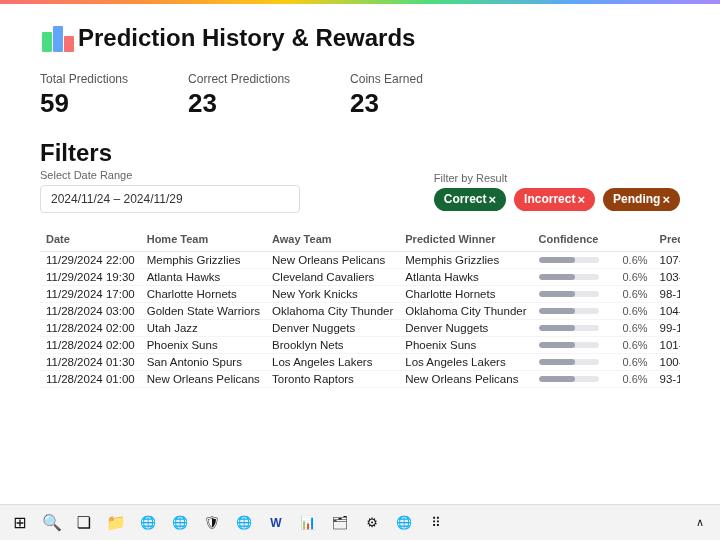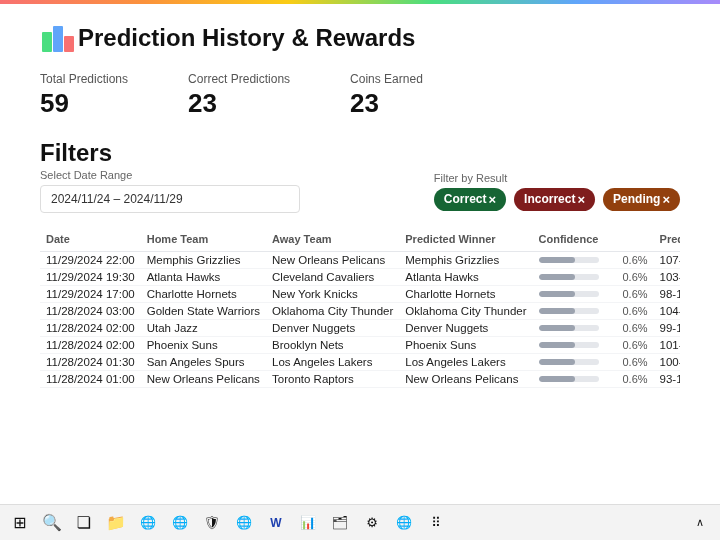--- a/index.html
+++ b/index.html
@@ -110,21 +110,21 @@
       font-weight: 600;
       cursor: pointer;
     }
 
     .badge-correct {
       background: #166534;
       color: #fff;
     }
 
     .badge-incorrect {
-      background: #7f1d1d;
+      background: #ef4444;
       color: #fff;
     }
 
     .badge-pending {
       background: #92400e;
       color: #fff;
     }
 
     .badge-x {
       font-size: 13px;
@@ -379,21 +379,21 @@
           <div class="confidence-bar-fill" style="width:36px;"></div>
         </div>
         <span class="confidence-text">0.6%</span>
       </div>
     </td>
     <td>101-123 vs 100-122</td>
 
   </tr>
           <tr>
     <td>11/28/2024 01:30</td>
-    <td>San Angeles Spurs</td>
+    <td>San Antonio Spurs</td>
     <td>Los Angeles Lakers</td>
     <td>Los Angeles Lakers</td>
     <td>
       <div class="confidence-bar-container">
         <div class="confidence-bar-bg">
           <div class="confidence-bar-fill" style="width:36px;"></div>
         </div>
         <span class="confidence-text">0.6%</span>
       </div>
     </td>

